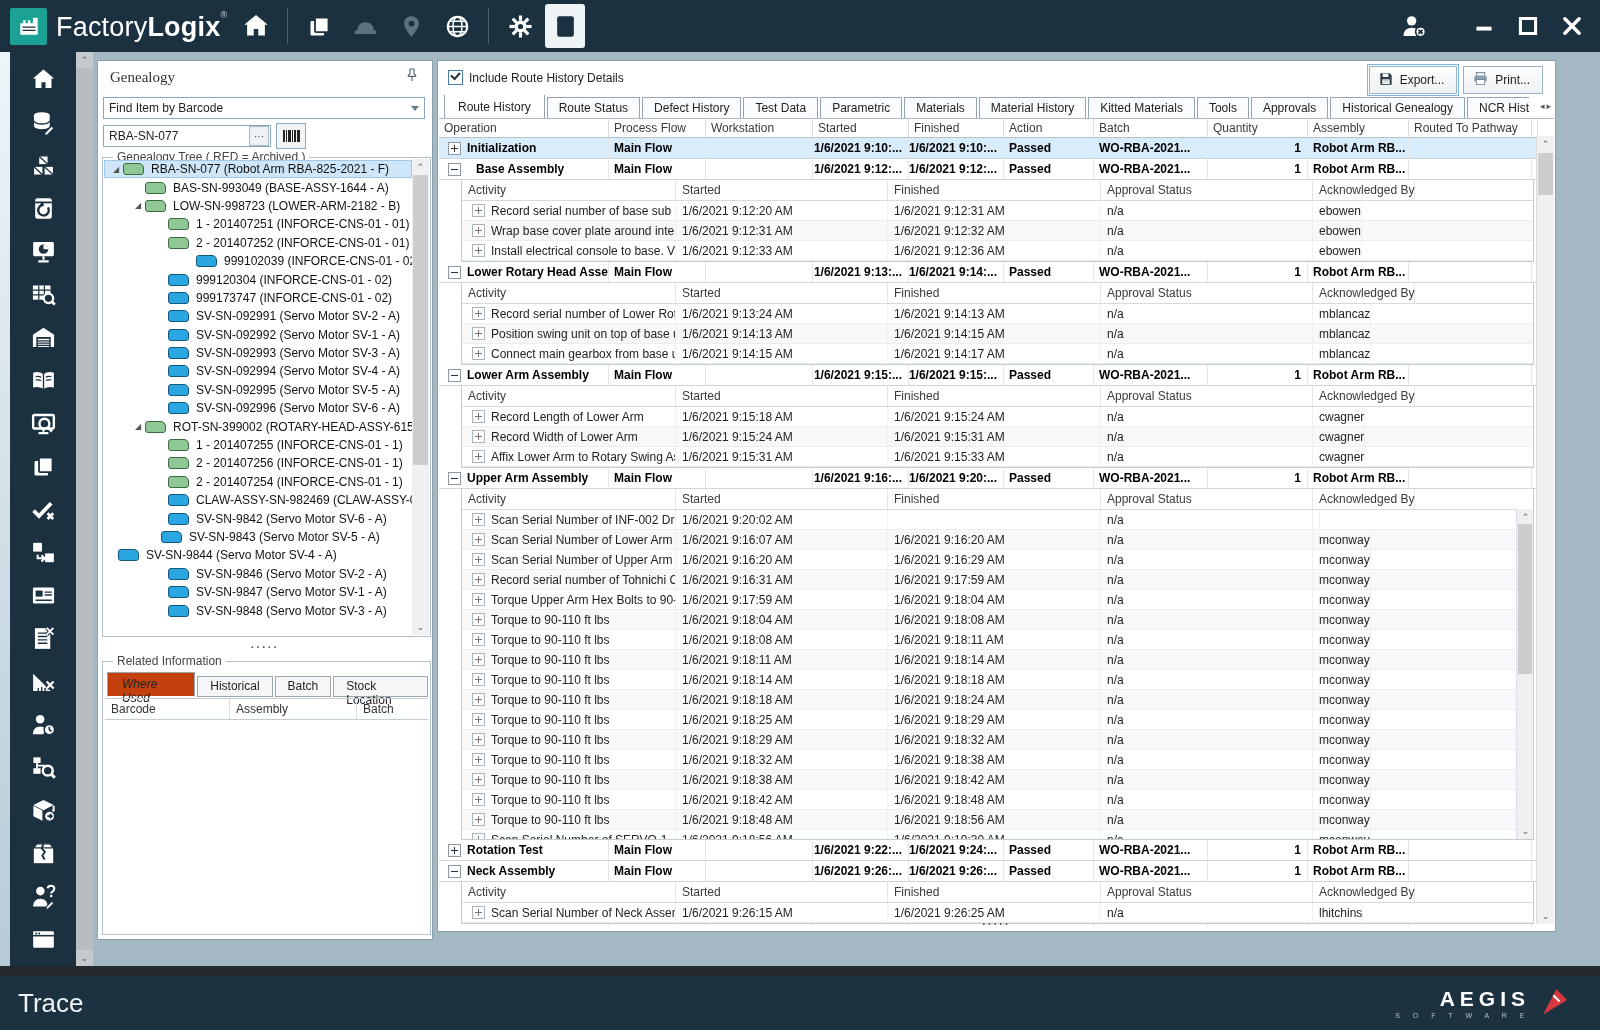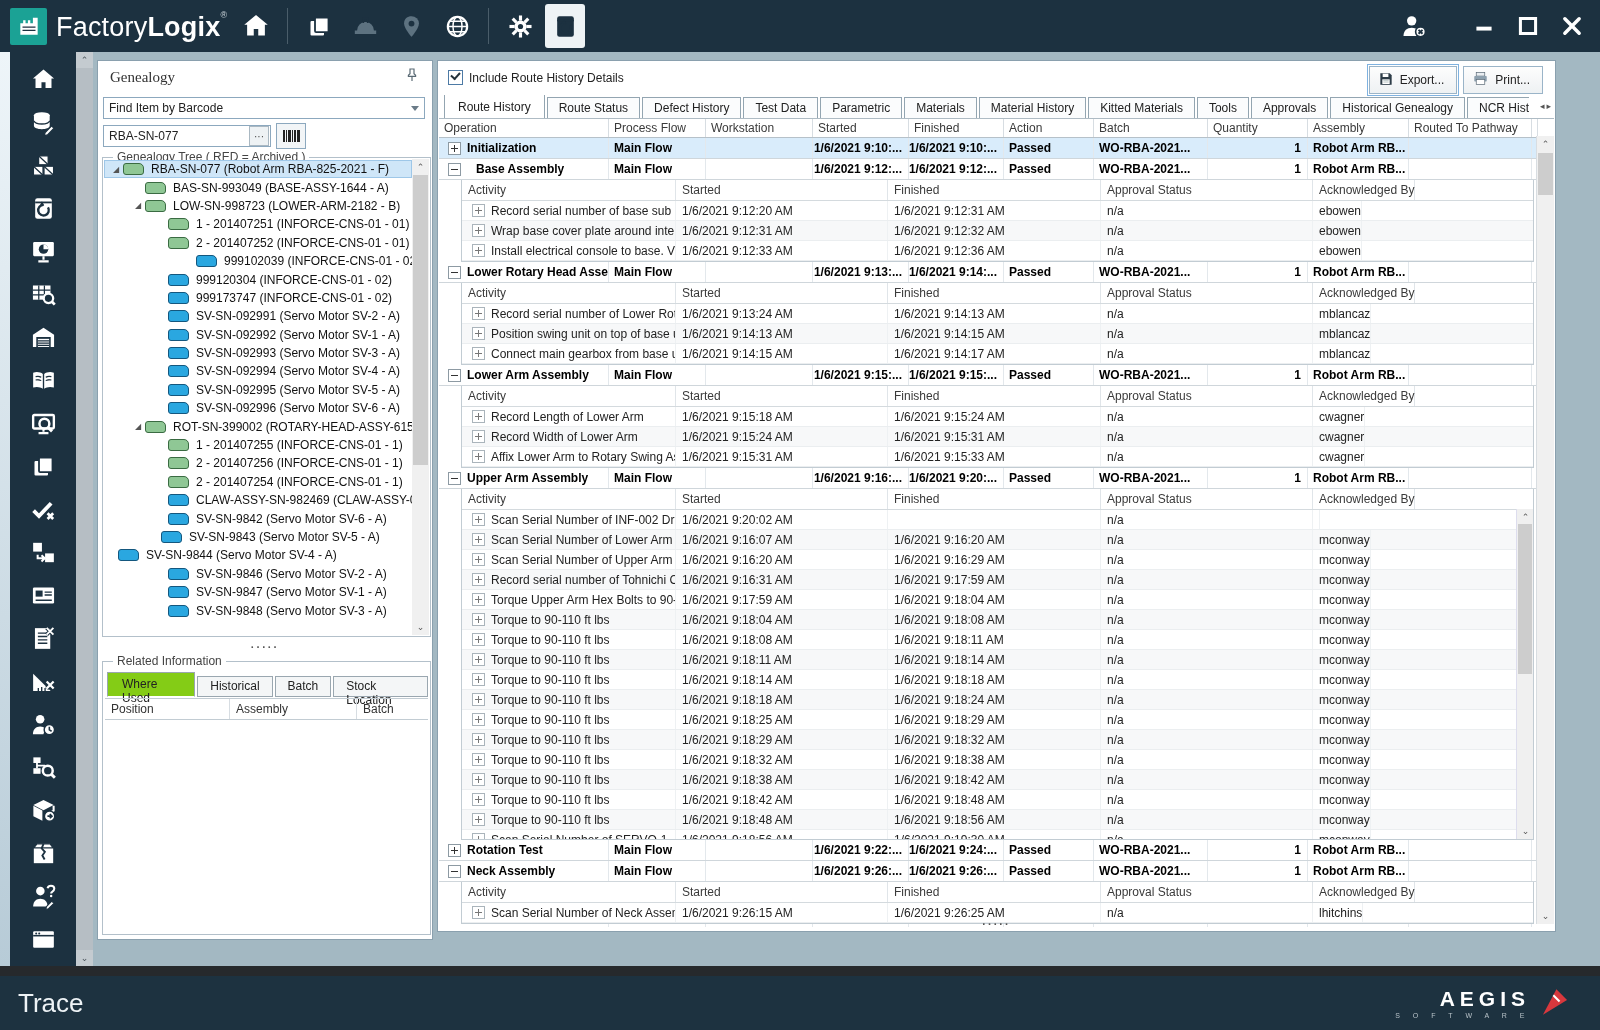--- a/index.html
+++ b/index.html
@@ -56,21 +56,21 @@
   .tag.green{background:#8fc795;border:1px solid #3a6b42;}
   .tag.blue{background:#2aa7e0;border:1px solid #14577e;}
   .tree-scroll{position:absolute;right:1px;top:1px;width:17px;bottom:1px;background:#f0f0f0;}
   .vthumb{position:absolute;left:1px;width:15px;background:#cdcdcd;}
   .varrow{position:absolute;left:0;width:17px;height:16px;color:#555;font-size:9px;display:flex;align-items:center;justify-content:center;}
   .dots{color:#555;text-align:center;letter-spacing:2px;font-weight:bold;font-size:11px;}
   #gene-dots{position:absolute;left:0;right:0;top:580px;}
   #relbox{left:4px;top:600px;width:327px;height:272px;}
   .rel-tabs{position:absolute;left:4px;top:10px;display:flex;align-items:flex-end;height:25px;}
   .rtab{border:1px solid #9aa7b0;background:#f4f6f7;padding:2px 12px 3px;height:14px;margin-right:2px;color:#222;}
-  .rtab.active{background:#84cc16;border-bottom:1px solid #fff;padding:4px 14px 5px;font-size:12px;}
+  .rtab.active{background:#c2410c;border-bottom:1px solid #fff;padding:4px 14px 5px;font-size:12px;font-style:italic;}
   .rel-hdr{position:absolute;left:2px;right:2px;top:36px;height:20px;display:flex;border-top:1px solid #c2ccd3;border-bottom:1px solid #c2ccd3;}
   .rel-hdr div{border-right:1px solid #d7dde2;display:flex;align-items:center;padding-left:6px;color:#333;}
   
   #route{left:437px;top:60px;width:1119px;height:872px;}
   .chk-row{position:absolute;left:10px;top:9px;display:flex;align-items:center;}
   .chk{width:13px;height:13px;border:1px solid #4d7aa5;background:#fff;margin-right:6px;position:relative;}
   .chk:before{content:"";position:absolute;left:2px;top:1px;width:7px;height:4px;border-left:2px solid #23323c;border-bottom:2px solid #23323c;transform:rotate(-48deg);}
   .topbtns{position:absolute;right:12px;top:5px;display:flex;}
   .pushbtn{display:flex;align-items:center;gap:6px;border:1px solid #9ab4c8;background:linear-gradient(#fdfdfd,#eef1f3);
            padding:3px 12px 3px 8px;margin-left:6px;color:#222;}
@@ -549,21 +549,21 @@
   <div class="dots" id="gene-dots">·····</div>
   <div class="groupbox" id="relbox">
     <div class="gb-legend">Related Information</div>
     <div class="rel-tabs" id="relTabs">
         <div class="rtab active">Where Used</div>
         <div class="rtab">Historical</div>
         <div class="rtab">Batch</div>
         <div class="rtab">Stock Location</div>
       </div>
     <div class="rel-hdr" id="relHdr">
-        <div style="width:118px;flex:0 0 auto;">Position</div>
+        <div style="width:118px;flex:0 0 auto;">Barcode</div>
         <div style="width:120px;flex:0 0 auto;">Assembly</div>
         <div style="flex:1 1 auto;border-right:none;">Batch</div>
       </div>
   </div>
 </div>
 
 <div class="abs panel" id="route">
   <div class="chk-row">
     <span class="chk"></span>
     <span>Include Route History Details</span>

